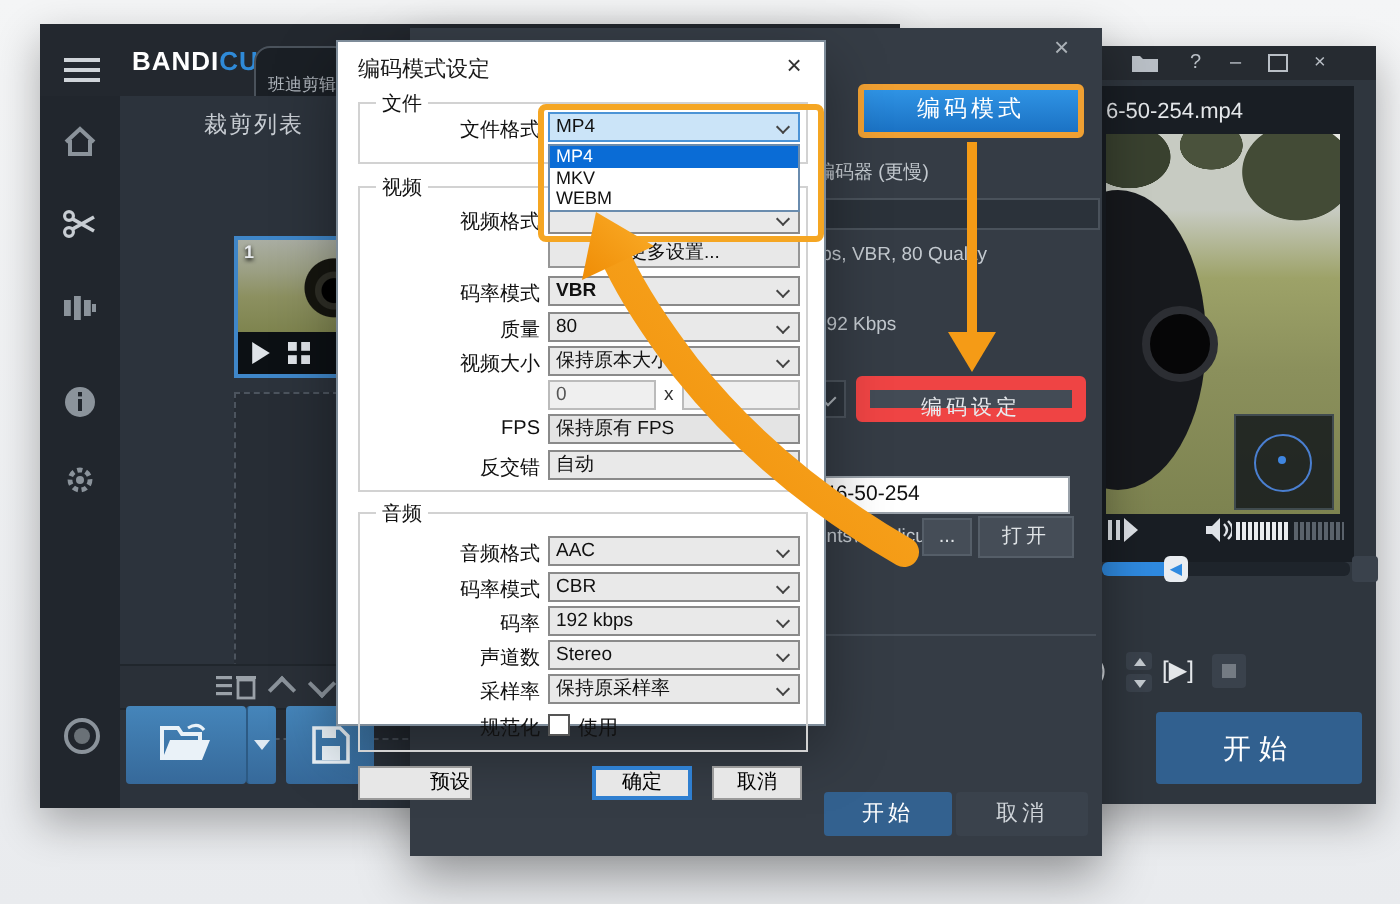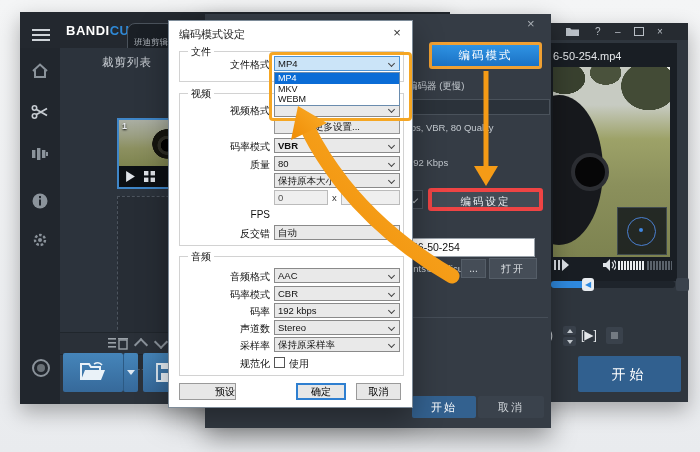--- a/index.html
+++ b/index.html
@@ -3,21 +3,21 @@
 <meta charset="utf-8">
 <style>
   html,body{margin:0;padding:0;}
   .stage{position:relative;width:700px;height:452px;background:linear-gradient(#f4f5f6,#e9ebee);
          font-family:"Liberation Sans",sans-serif;overflow:hidden;}
   .abs{position:absolute;}
   
   .lwin{left:20px;top:12px;width:430px;height:392px;background:#2b323a;box-shadow:0 8px 20px rgba(0,0,0,.30);z-index:1;}
   .rwin{left:465px;top:23px;width:223px;height:379px;background:#2f363e;box-shadow:0 8px 20px rgba(0,0,0,.30);z-index:1;}
   .ddlg{left:205px;top:14px;width:346px;height:414px;background:#353c45;box-shadow:0 10px 24px rgba(0,0,0,.38);z-index:5;}
-  .wdlg{left:168px;top:20px;width:245px;height:388px;background:#fff;border:1px solid #7e8c99;box-shadow:0 12px 28px rgba(0,0,0,.35);z-index:10;box-sizing:border-box;}
+  .wdlg{left:168px;top:20px;width:245px;height:343px;background:#fff;border:1px solid #7e8c99;box-shadow:0 12px 28px rgba(0,0,0,.35);z-index:10;box-sizing:border-box;}
   .arrows{left:0;top:0;width:700px;height:452px;z-index:20;pointer-events:none;}
   
   .lw-title{left:0;top:0;width:100%;height:36px;background:#23282f;border-bottom:1px solid #1b2026;}
   .lw-side{left:0;top:36px;width:40px;height:356px;background:#21262d;}
   .lw-panel{left:40px;top:36px;width:390px;height:356px;background:#2c333c;}
   .logo{left:46px;top:11px;font-size:13px;font-weight:bold;letter-spacing:.5px;color:#fff;}
   .logo b{color:#2f8ad8;}
   .badge{left:107px;top:11px;background:#1a1f25;border:1px solid #4a525b;border-radius:8px;color:#aeb4bb;font-size:8.5px;padding:13px 6px;text-align:center;}
   .burger span{display:block;width:18px;height:2px;background:#cfd4d9;margin:3px 0;}
   .sideicon{left:11px;width:18px;height:18px;color:#8b939b;}
@@ -58,21 +58,21 @@
   .slider-track{background:#1e242b;border-radius:3px;}
   .slider-fill{background:#2f8ae0;border-radius:3px;}
   .slider-handle{background:#e9edf1;border-radius:3px;color:#2f8ae0;font-size:8px;line-height:13px;text-align:center;}
   .smallbtn{background:#3a424c;border-radius:2px;}
   .rw-start{background:#31608f;border-radius:2px;color:#fff;font-size:14px;letter-spacing:4px;text-align:center;line-height:36px;}
   
   .dd-text{color:#c3c9cf;font-size:9.5px;white-space:nowrap;}
   .dd-row{background:#2b323a;border:1px solid #4a525b;box-sizing:border-box;}
   .dd-mode{background:linear-gradient(#2f93e4,#1b72c4);border:3px solid #f0a032;border-radius:3px;color:#fff;
            font-size:11.5px;text-align:center;line-height:21px;box-sizing:border-box;letter-spacing:2px;}
-  .dd-set{background:#434b55;border:4px solid #ef4444;border-radius:3px;color:#e8ebee;font-size:10.5px;
+  .dd-set{background:#434b55;border:7px solid #ef4444;border-radius:3px;color:#e8ebee;font-size:10.5px;
           text-align:center;line-height:19px;box-sizing:border-box;letter-spacing:2px;}
   .dd-btn{background:#454d57;border:1px solid #555e68;color:#dfe3e6;font-size:10px;text-align:center;box-sizing:border-box;}
   .dd-start{background:#33618f;color:#fff;font-size:11px;text-align:center;line-height:22px;border-radius:2px;letter-spacing:2px;}
   .dd-cancel{background:#3a424c;color:#cfd4d9;font-size:11px;text-align:center;line-height:22px;border-radius:2px;letter-spacing:2px;}
   
   .wd-title{left:10px;top:6px;font-size:11px;color:#1a1a1a;}
   .wd-close{right:6px;top:4px;font-size:13px;color:#333;width:18px;text-align:center;}
   .grp{position:absolute;border:1px solid #d2d2d2;}
   .grp-label{position:absolute;top:-7px;left:8px;background:#fff;padding:0 3px;font-size:10px;color:#111;}
   .wrow{position:absolute;left:10px;width:223px;height:15px;}
@@ -288,29 +288,31 @@
     </div>
     <div class="wrow" style="top:117px;">
       <span class="wl">码率模式</span>
       <span class="wf"><b style="font-weight:bold">VBR</b><i class="chev"></i></span>
     </div>
     <div class="wrow" style="top:135px;">
       <span class="wl">质量</span>
       <span class="wf"><b style="font-weight:normal">80</b><i class="chev"></i></span>
     </div>
     <div class="wrow" style="top:152px;">
+      <span class="wl">视频大小</span>
       <span class="wf"><b style="font-weight:normal">保持原本大小</b><i class="chev"></i></span>
     </div>
     <div class="wrow" style="top:169px;">
       <span class="wf dis" style="width:54px;">0</span>
       <span class="abs" style="left:153px;top:2px;font-size:9.5px;color:#333;">x</span>
       <span class="wf dis" style="left:162px;width:59px;"></span>
     </div>
     <div class="wrow" style="top:186px;">
       <span class="wl">FPS</span>
+      <span class="wf ro"><b style="font-weight:normal">保持原有 FPS</b></span>
     </div>
     <div class="wrow" style="top:204px;">
       <span class="wl">反交错</span>
       <span class="wf"><b style="font-weight:normal">自动</b><i class="chev"></i></span>
     </div>
 
     <div class="grp" style="left:10px;top:235px;width:223px;height:118px;">
       <span class="grp-label">音频</span>
     </div>
     <div class="wrow" style="top:247px;">

